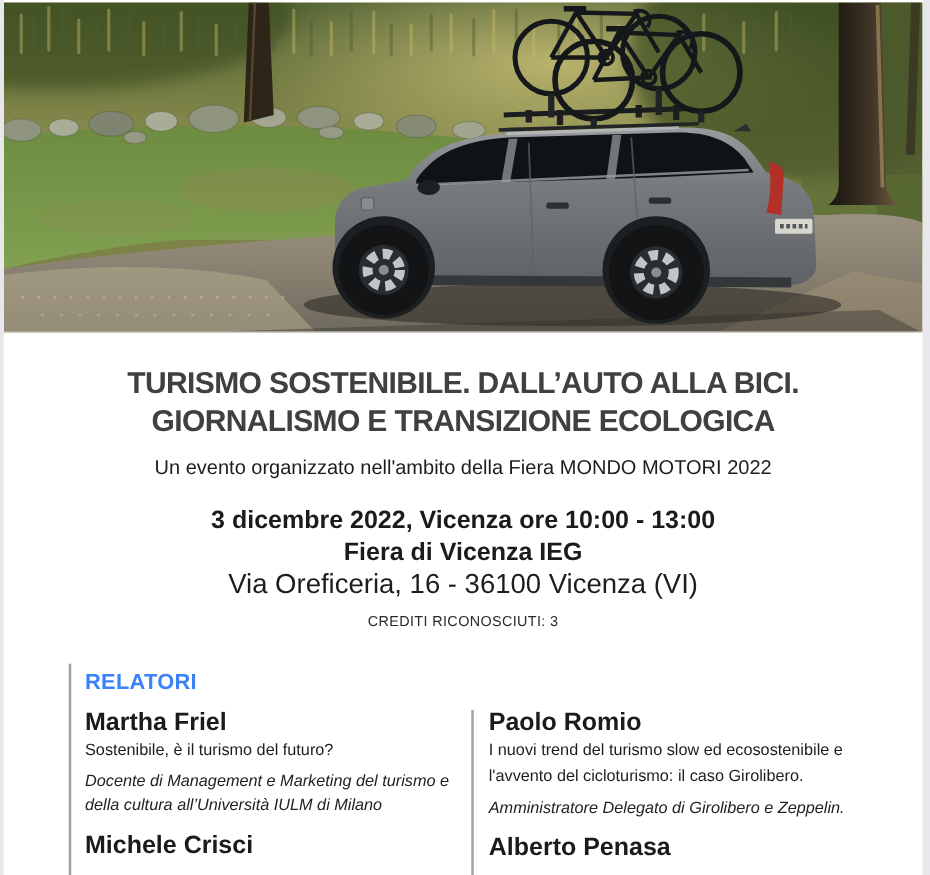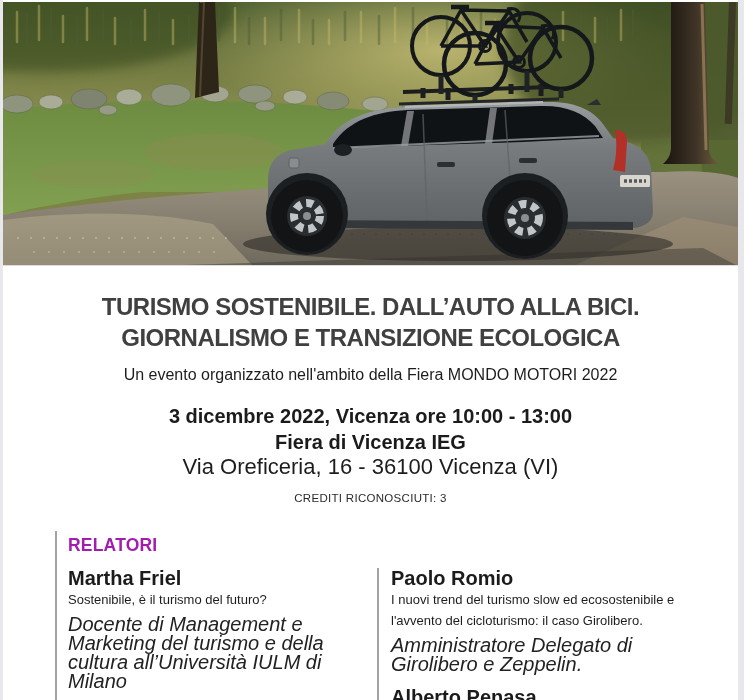--- a/index.html
+++ b/index.html
@@ -64,32 +64,32 @@
     border-left: 2px solid #a3a3a3;
     padding-left: 11px;
     min-height: 300px;
   }
   .speakers-heading {
     padding-top: 3px;
     font-weight: bold;
     font-size: 17.5px;
     line-height: 22px;
     letter-spacing: 0.2px;
-    color: #a21caf;
+    color: #3b82f6;
   }
   .speaker-columns { display: flex; margin-top: 12px; }
   .col-left { flex: 0 0 309px; padding-right: 16px; }
   .col-right { flex: 1; border-left: 2px solid #a3a3a3; padding-left: 12px; }
   .speaker { margin-bottom: 13px; }
   .speaker-name { font-weight: bold; font-size: 20px; line-height: 21px; color: #1b1b1d; }
   .speaker-topic { font-size: 13px; line-height: 21px; color: #1d1d1f; }
   .speaker-role {
     margin-top: 5px;
     font-style: italic;
-    font-size: 20px;
+    font-size: 13px;
     line-height: 19px;
     color: #222224;
   }
 </style>
 </head>
 <body>
 
 <div class="page">
 
   <div class="photo" role="img" aria-label="Gray Volvo SUV with two road bikes mounted on roof racks, parked on a gravel path beside a sunlit grassy meadow with tree trunks and a row of stones">

